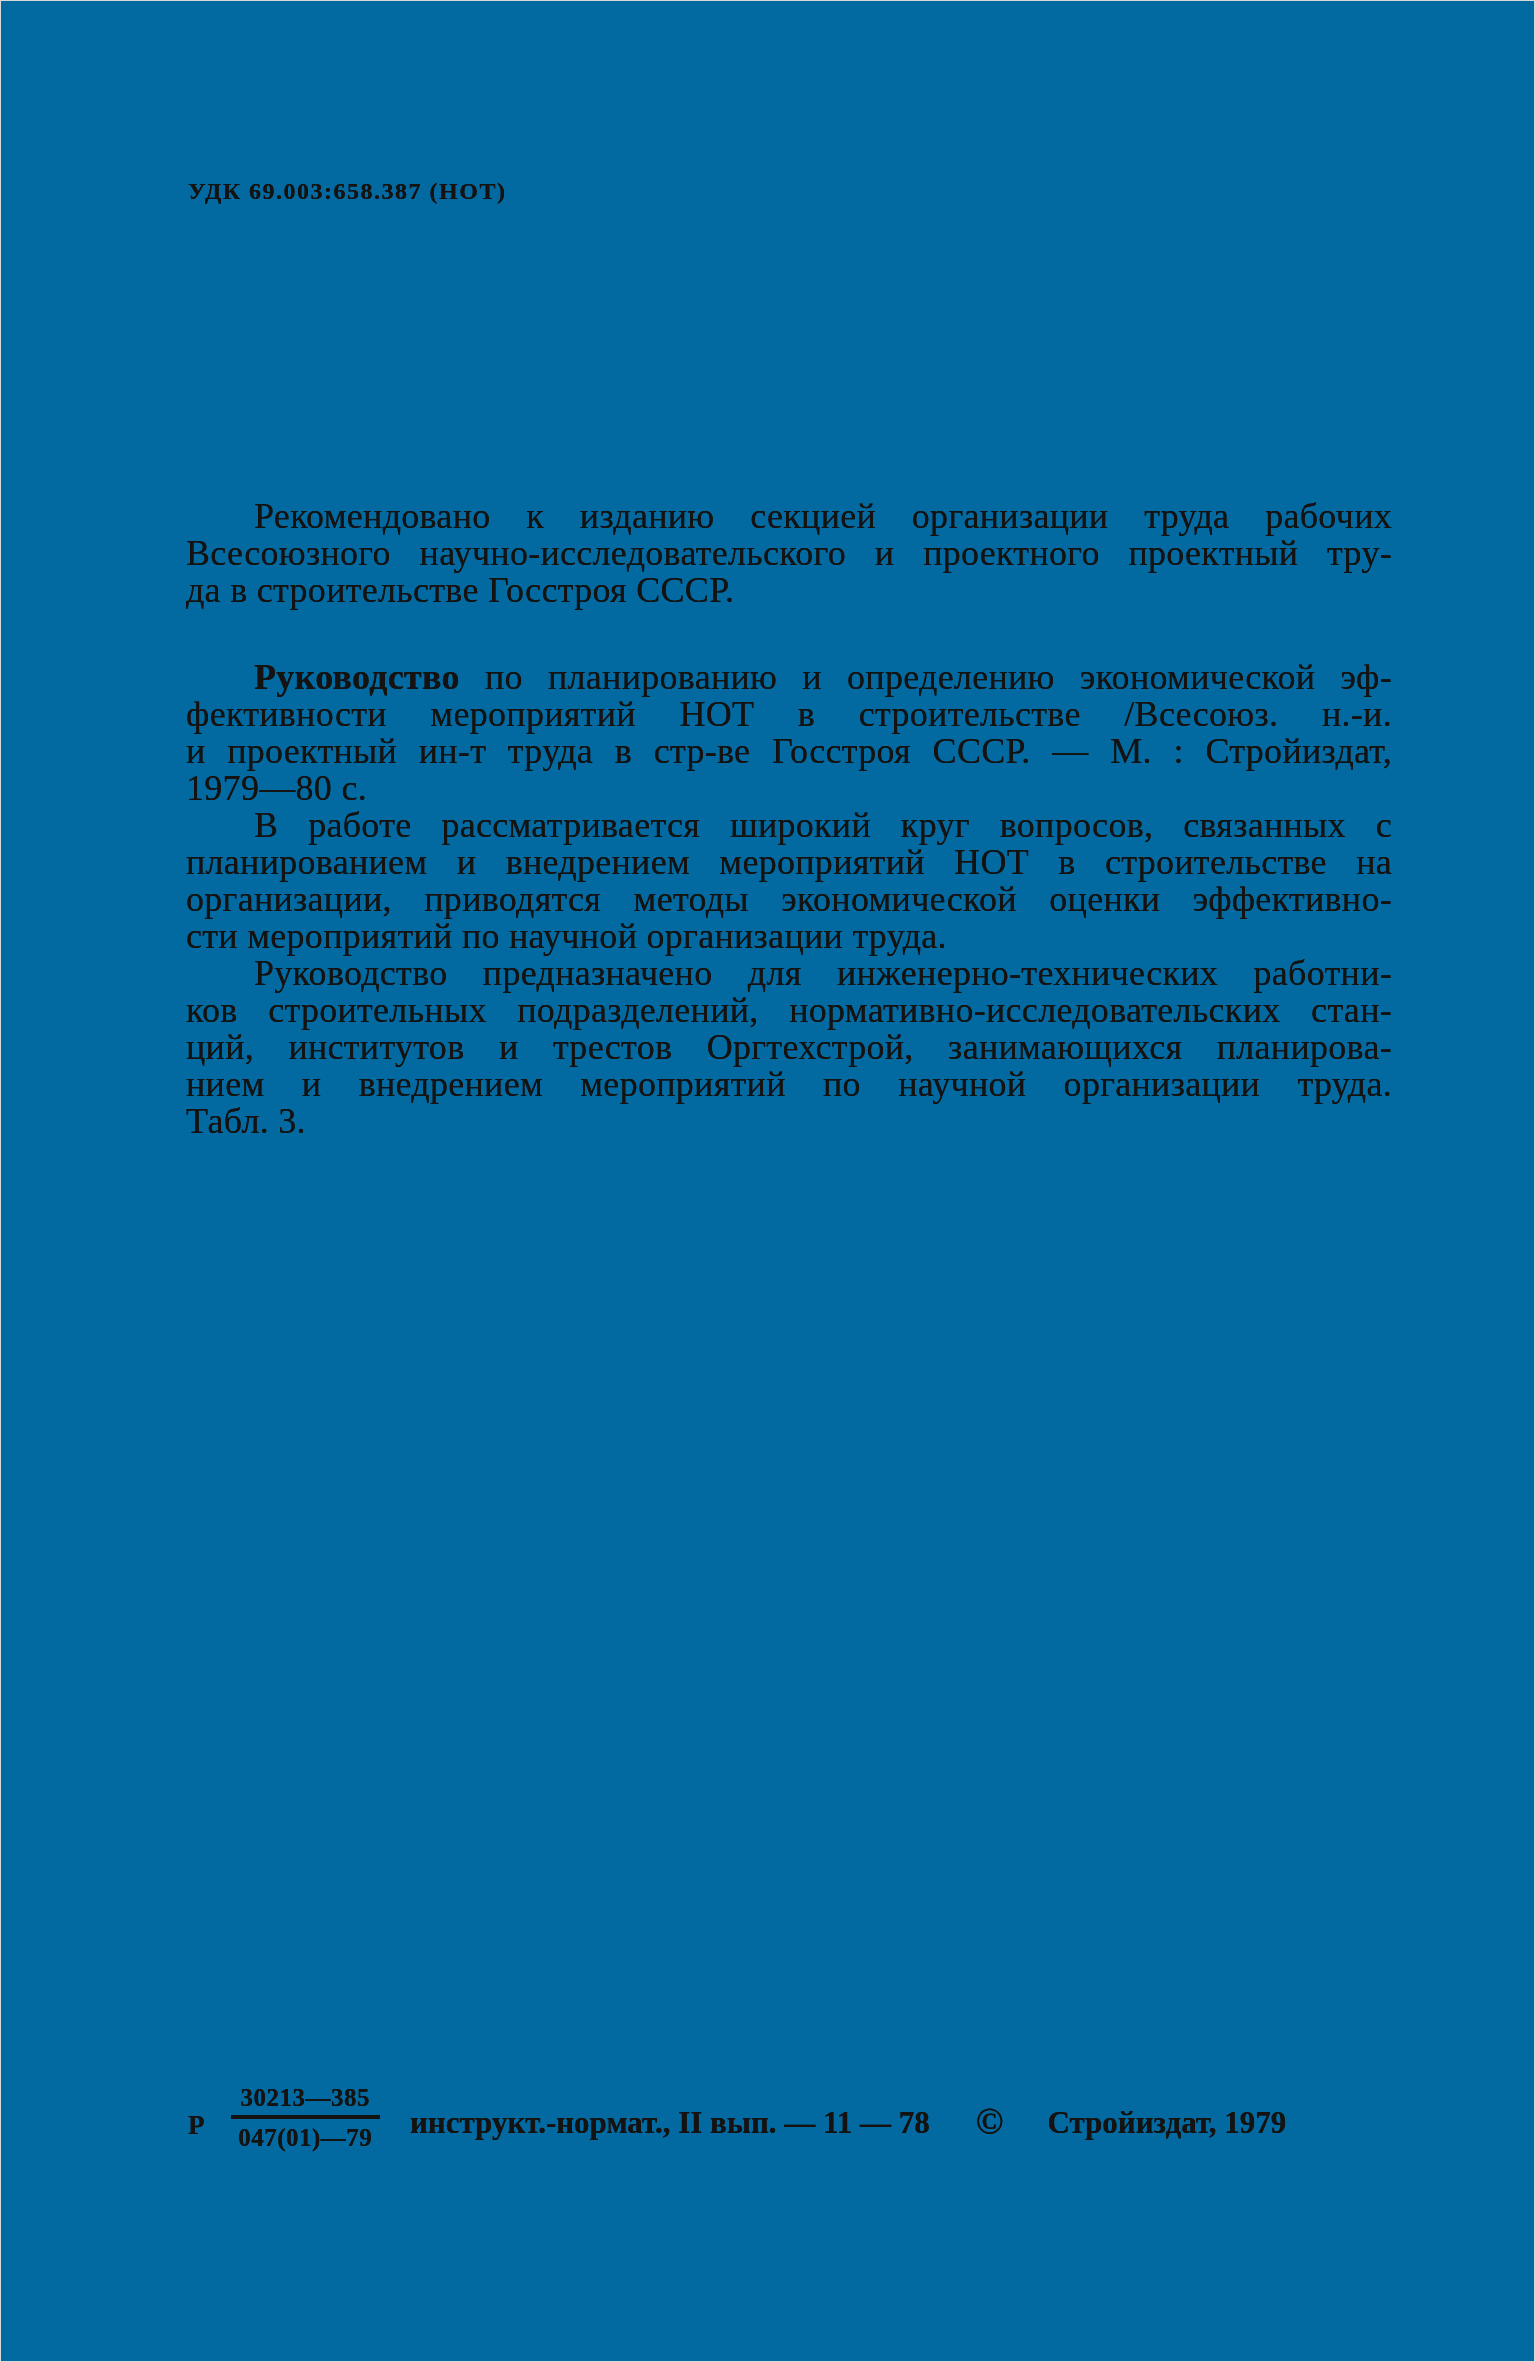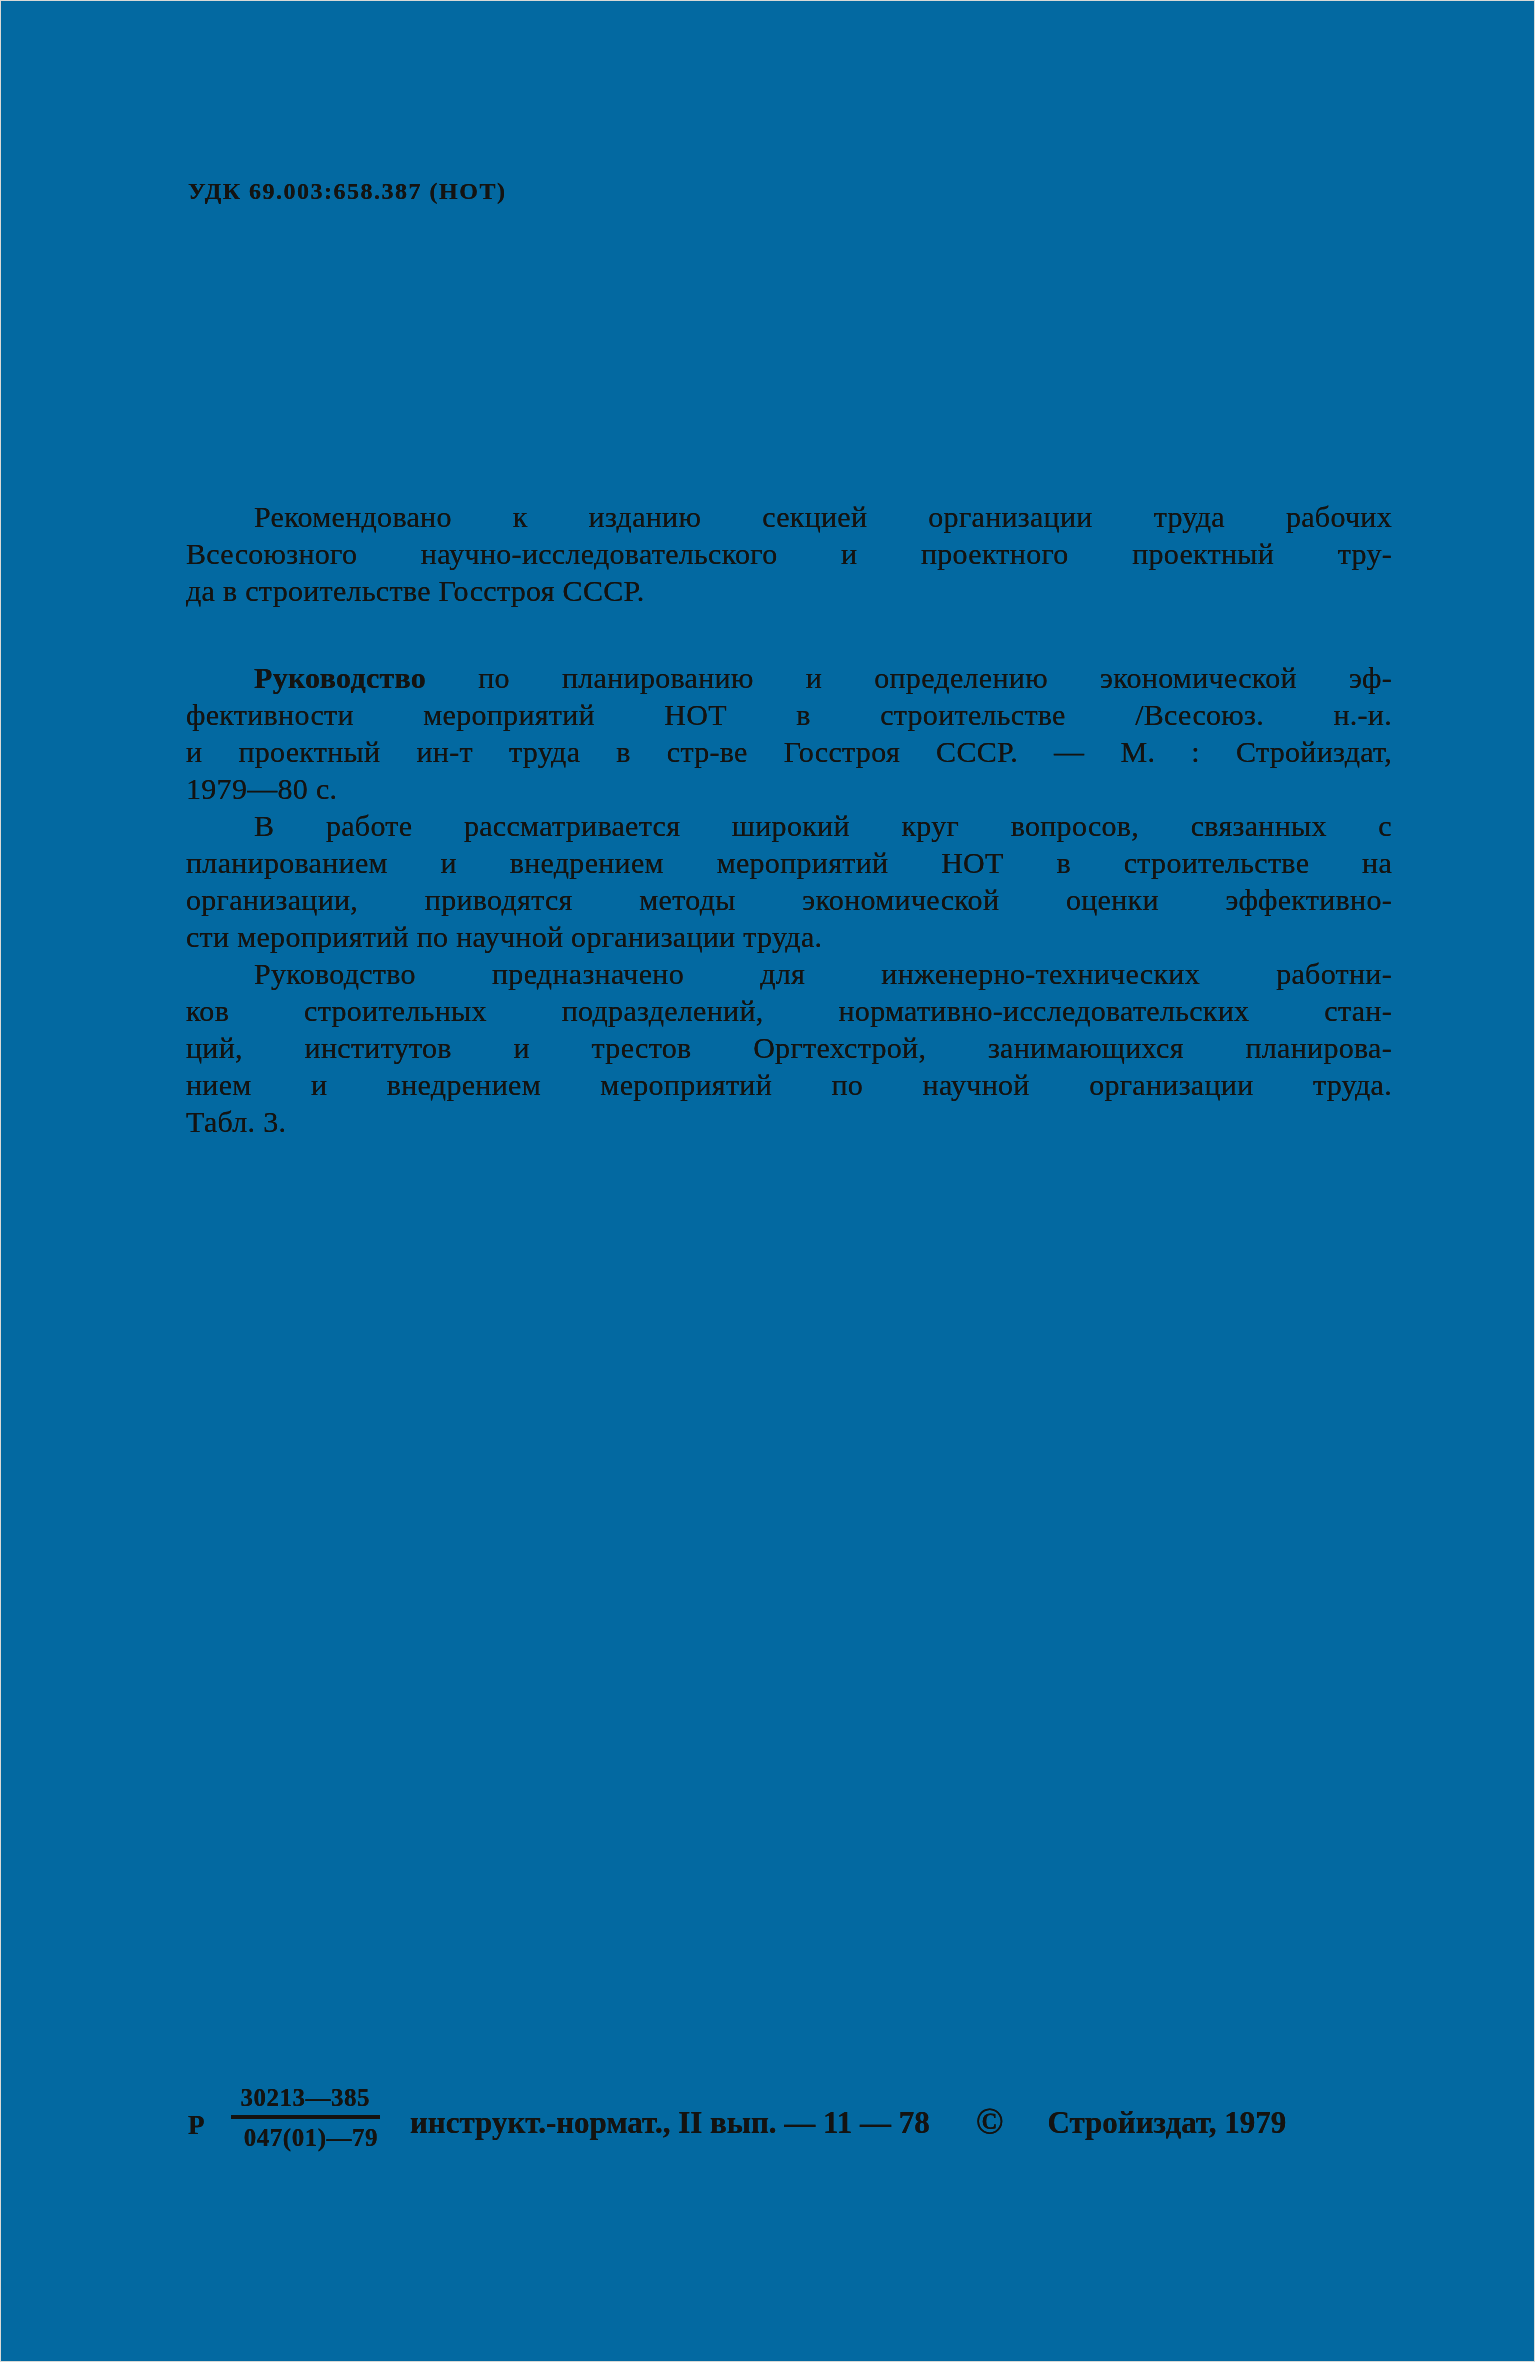--- a/index.html
+++ b/index.html
@@ -30,21 +30,21 @@
     font-weight: 700;
     letter-spacing: 1.5px;
     white-space: nowrap;
   }
 
   .text-block {
     position: absolute;
     left: 186px;
     top: 498px;
     width: 1206px;
-    font-size: 30px;
+    font-size: 36px;
     line-height: 37px;
     letter-spacing: 0.3px;
   }
   .para { margin: 0; padding: 0; }
   .para.gap-before { margin-top: 50px; }
   .line {
     display: block;
     text-align: justify;
     text-align-last: justify;
     white-space: normal;
@@ -64,21 +64,21 @@
   }
   .imprint-letter {
     font-size: 27px;
     margin-right: 26px;
     align-self: center;
     transform: translateY(8px);
   }
   .fraction {
     display: inline-flex;
     flex-direction: column;
-    align-items: flex-end;
+    align-items: center;
     font-size: 25px;
     line-height: 1.25;
     letter-spacing: 0.5px;
   }
   .fraction .num {
     padding: 0 10px 2px 10px;
     border-bottom: 4px solid #141311;
   }
   .fraction .den {
     padding: 3px 2px 0 2px;

